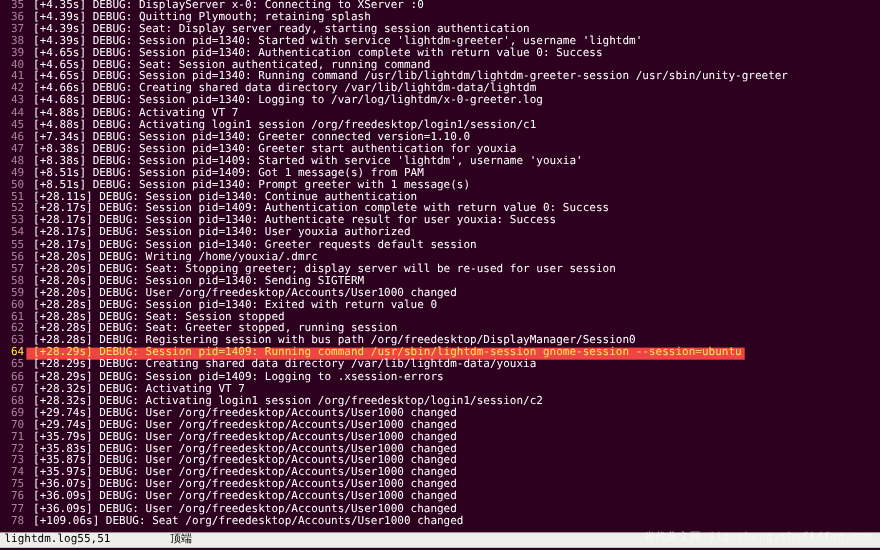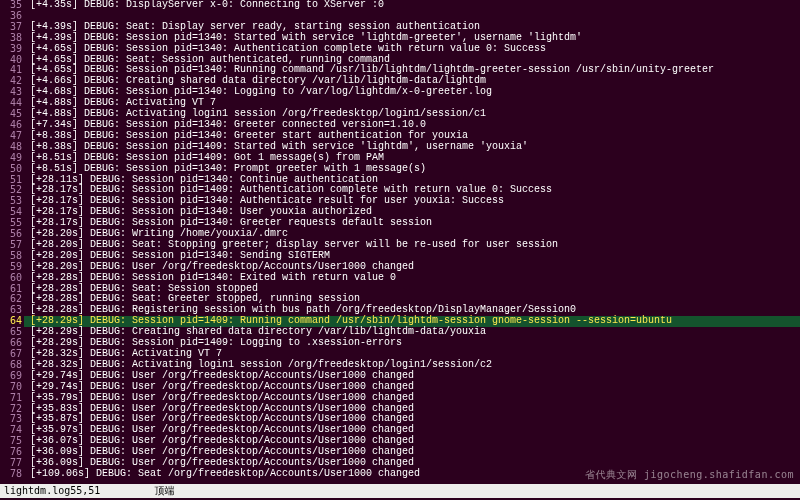--- a/index.html
+++ b/index.html
@@ -29,59 +29,58 @@
     text-align: right;
     padding-right: 2px;
     color: #ad7fa8;
     flex-shrink: 0;
   }
   .lineno.curr {
     color: #fce94f;
   }
   .content {
     color: #ffffff;
-    font-family: Liberation Mono, monospace;
   }
   .content.hl {
     color: #fce94f;
-    background: #14532d;
+    background: #ef4444;
     display: inline-block;
-    width: 776px;
+    width: 653px;
   }
   .statusbar {
     position: absolute;
     top: 484px;
     left: 0;
     width: 792px;
     height: 14px;
     background: #eeeeec;
     color: #000;
     font-size: 10px;
     padding: 0 4px;
     line-height: 14px;
     display: flex;
   }
   .statusbar .right {
     font-family: inherit;
   }
   .watermark {
     position: absolute;
     right: 6px;
-    bottom: 19px;
+    bottom: 5px;
     color: rgba(255,255,255,0.5);
     font-size: 10px;
     letter-spacing: 0.5px;
   }
 </style>
 </head>
 <body>
 
 <div class="terminal" id="term">
     <div class="line"><span class="lineno"> 35</span><span class="content"> [+4.35s] DEBUG: DisplayServer x-0: Connecting to XServer :0</span></div>
-    <div class="line"><span class="lineno"> 36</span></div>
+    <div class="line"><span class="lineno"> 36</span><span class="content"> [+4.39s] DEBUG: Quitting Plymouth; retaining splash</span></div>
     <div class="line"><span class="lineno"> 37</span><span class="content"> [+4.39s] DEBUG: Seat: Display server ready, starting session authentication</span></div>
     <div class="line"><span class="lineno"> 38</span><span class="content"> [+4.39s] DEBUG: Session pid=1340: Started with service 'lightdm-greeter', username 'lightdm'</span></div>
     <div class="line"><span class="lineno"> 39</span><span class="content"> [+4.65s] DEBUG: Session pid=1340: Authentication complete with return value 0: Success</span></div>
     <div class="line"><span class="lineno"> 40</span><span class="content"> [+4.65s] DEBUG: Seat: Session authenticated, running command</span></div>
     <div class="line"><span class="lineno"> 41</span><span class="content"> [+4.65s] DEBUG: Session pid=1340: Running command /usr/lib/lightdm/lightdm-greeter-session /usr/sbin/unity-greeter</span></div>
     <div class="line"><span class="lineno"> 42</span><span class="content"> [+4.66s] DEBUG: Creating shared data directory /var/lib/lightdm-data/lightdm</span></div>
     <div class="line"><span class="lineno"> 43</span><span class="content"> [+4.68s] DEBUG: Session pid=1340: Logging to /var/log/lightdm/x-0-greeter.log</span></div>
     <div class="line"><span class="lineno"> 44</span><span class="content"> [+4.88s] DEBUG: Activating VT 7</span></div>
     <div class="line"><span class="lineno"> 45</span><span class="content"> [+4.88s] DEBUG: Activating login1 session /org/freedesktop/login1/session/c1</span></div>
     <div class="line"><span class="lineno"> 46</span><span class="content"> [+7.34s] DEBUG: Session pid=1340: Greeter connected version=1.10.0</span></div>

